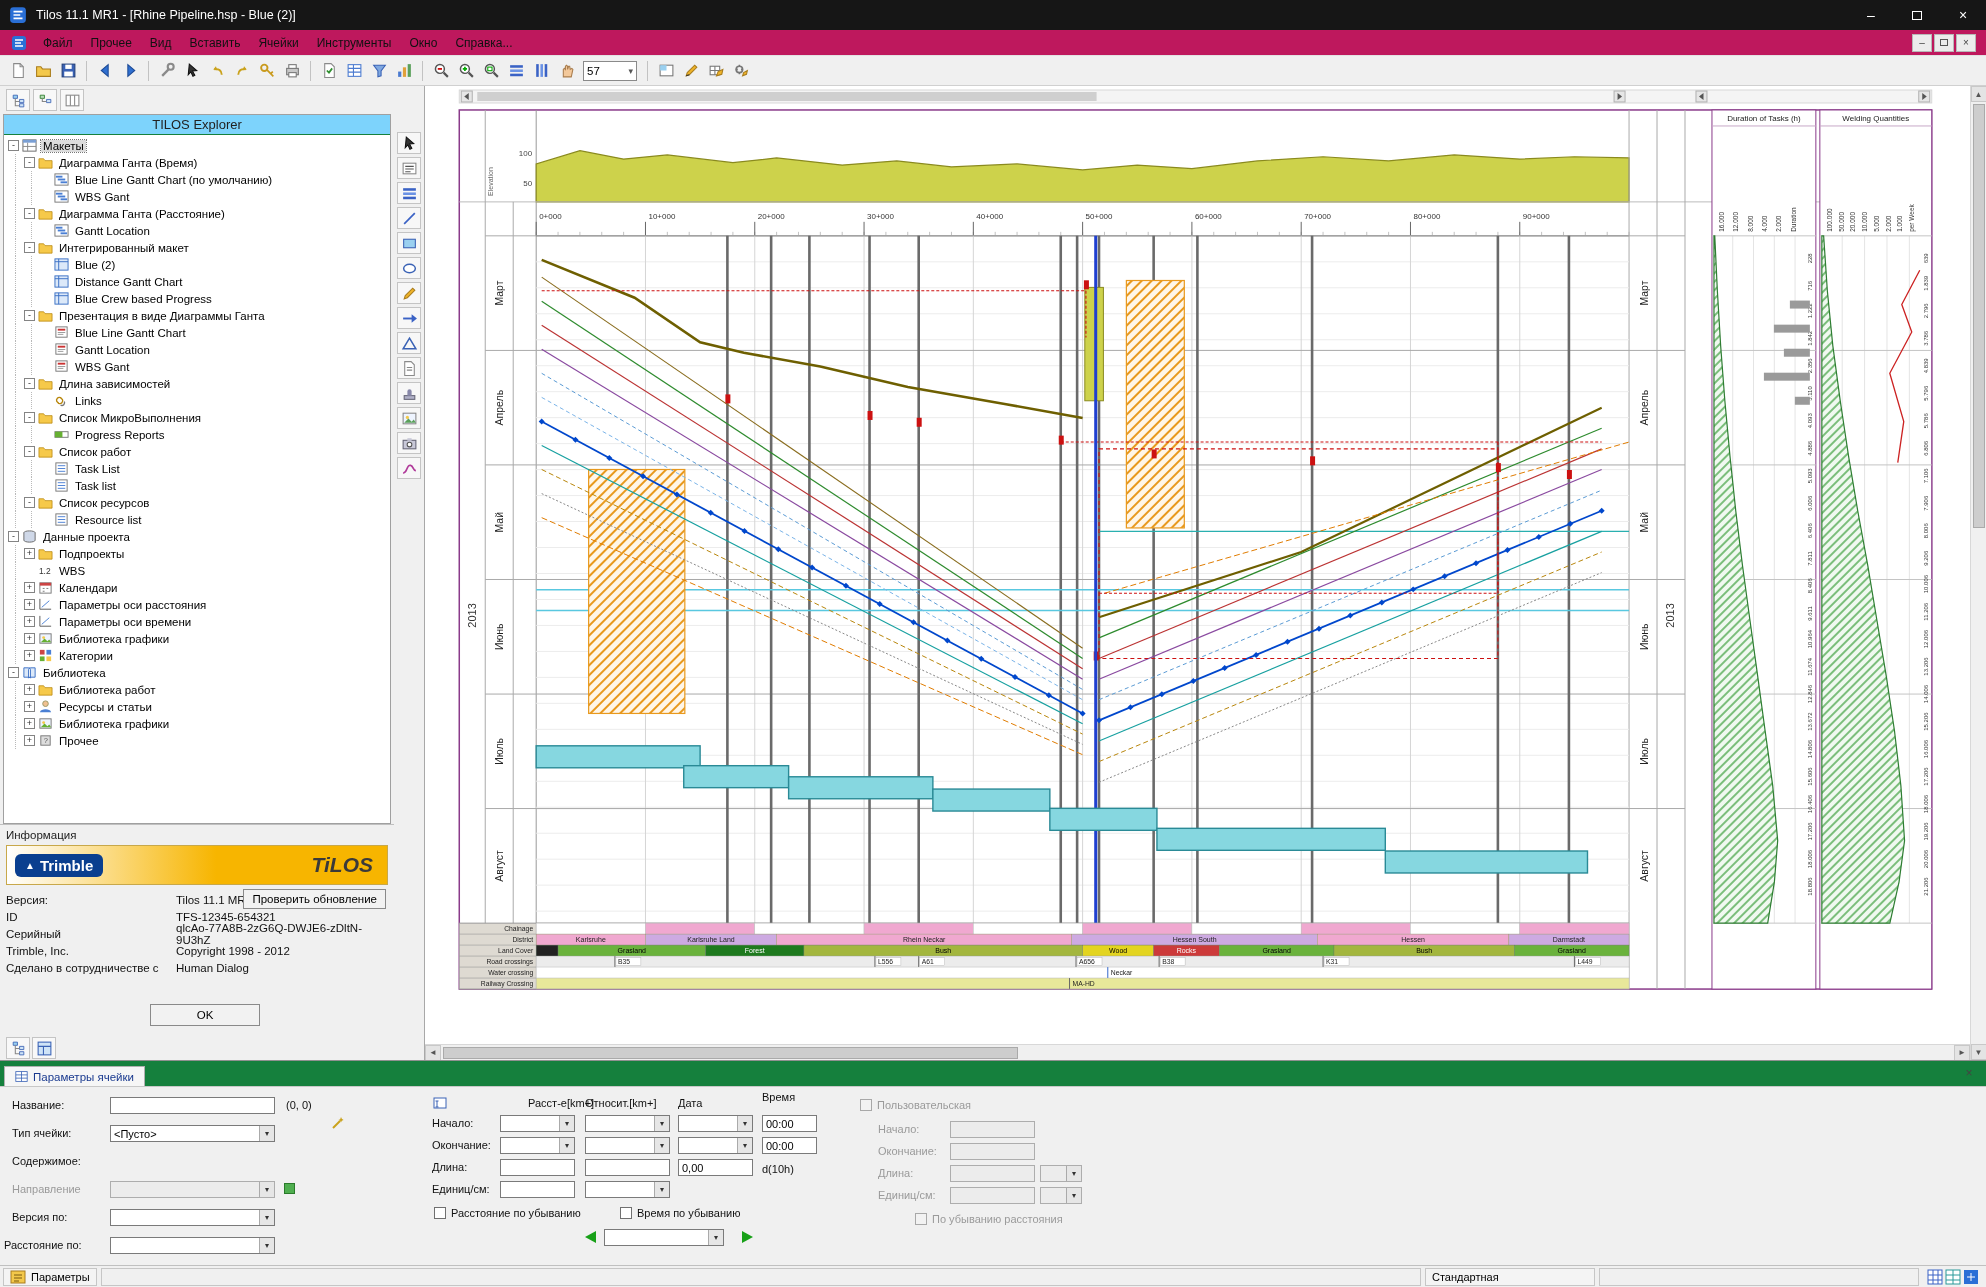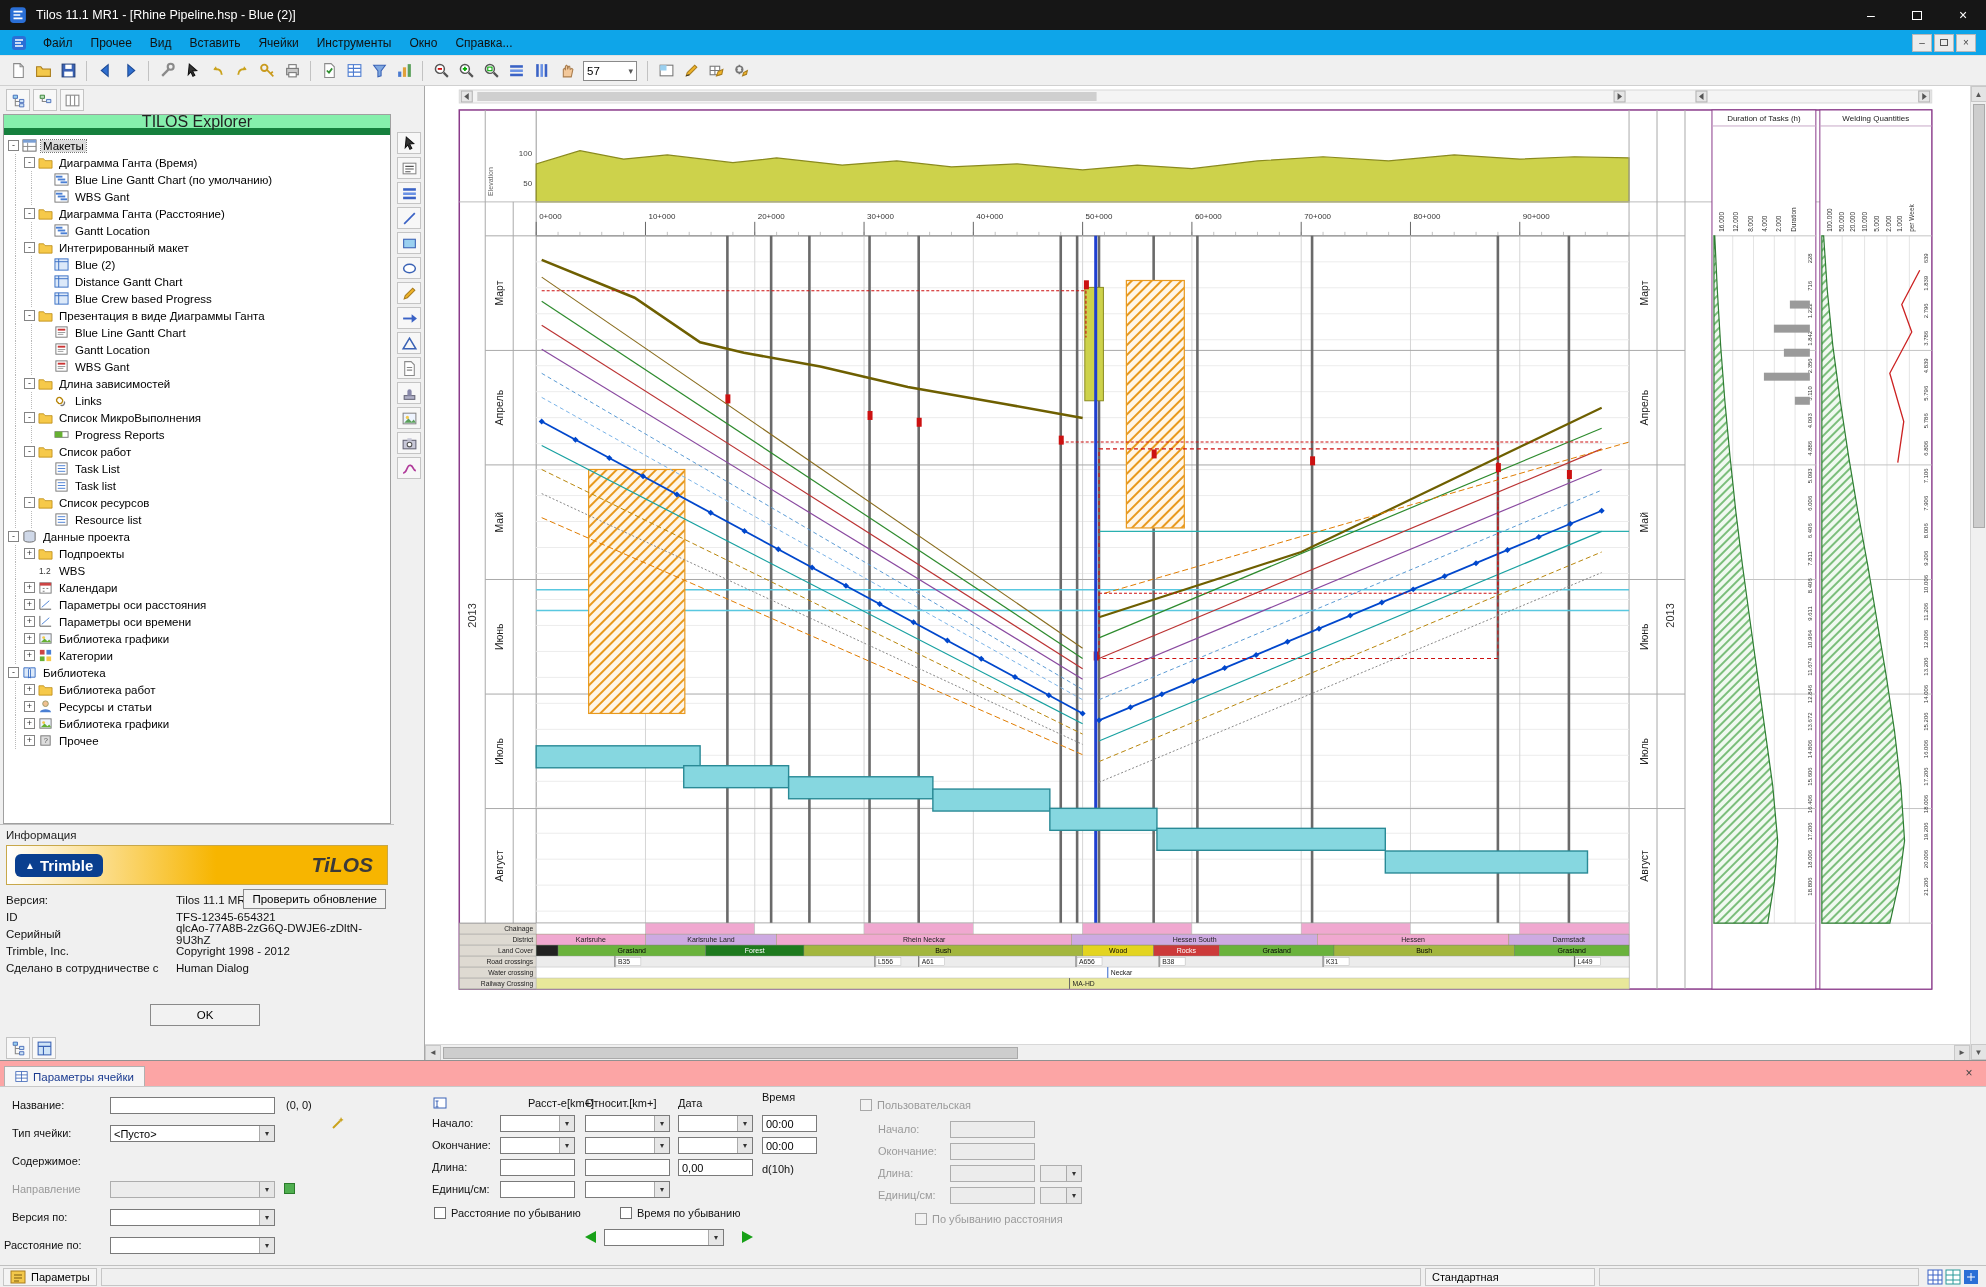--- a/index.html
+++ b/index.html
@@ -6,21 +6,21 @@
 html,body{margin:0;padding:0}
 body{width:1986px;height:1287px;overflow:hidden;font-family:"Liberation Sans",sans-serif;background:#fff}
 .app{width:100%;height:100%;display:flex;flex-direction:column}
 
 .titlebar{height:30px;background:#161616;color:#fff;display:flex;align-items:center;flex:none}
 .tb-appicon{width:18px;height:18px;margin:0 9px;flex:none}
 .tb-title{font-size:12.5px;flex:1;white-space:nowrap}
 .win-btn{width:46px;height:30px;display:flex;align-items:center;justify-content:center;font-size:14px;flex:none}
 .maxbox{width:10px;height:9px;border:1px solid #fff;display:inline-block}
 
-.menubar{height:26px;background:#0ea5e9;display:flex;align-items:center;padding:5px 4px;flex:none;border-bottom:1px solid #e2e2e2}
+.menubar{height:26px;background:#be185d;display:flex;align-items:center;padding:5px 4px;flex:none;border-bottom:1px solid #e2e2e2}
 .menu-appicon{width:16px;height:16px;margin:0 7px;flex:none}
 .menu-item{font-size:12px;padding:4px 9px;color:#111}
 .mdi-ctrls{margin-left:auto;display:flex;gap:2px;padding-right:6px}
 .mdi-btn{width:20px;height:18px;border:1px solid #b8b8b8;background:#ececec;font-size:10px;display:flex;align-items:center;justify-content:center;color:#444}
 
 .toolbar{height:30px;background:#f0f0f0;border-bottom:1px solid #d0d0d0;display:flex;align-items:center;padding:0 6px;gap:1px;flex:none}
 .tb-btn{width:24px;height:24px;display:flex;align-items:center;justify-content:center;border:1px solid transparent}
 .ico{width:17px;height:17px}
 .tb-sep{width:1px;height:20px;background:#c2c2c2;margin:0 5px}
 .zoom-combo{display:flex;align-items:center;border:1px solid #8a8a8a;background:#fff;height:20px;width:54px;font-size:11.5px;padding:0 3px;margin:0 4px}
@@ -28,21 +28,21 @@
 .zc-dd{color:#555;font-size:9px}
 
 .main{flex:1;display:flex;min-height:0}
 .left-panel{width:425px;flex:none;background:#f0f0f0;border-right:1px solid #a8a8a8;display:flex}
 .lp-main{flex:1;display:flex;flex-direction:column;min-width:0}
 .side-tools{width:30px;flex:none;display:flex;flex-direction:column;align-items:center;gap:3px;padding-top:46px}
 .st-btn{width:24px;height:22px;border:1px solid #c4c4c4;background:#f7f7f7;display:flex;align-items:center;justify-content:center}
 .left-tools{height:28px;display:flex;align-items:center;gap:3px;padding:0 6px;flex:none}
 .lt-btn{width:24px;height:22px;border:1px solid #c4c4c4;background:#f8f8f8;display:flex;align-items:center;justify-content:center}
 .tree-panel{flex:1;margin:0 3px;background:#fff;border:1px solid #a0a0a0;display:flex;flex-direction:column;min-height:0}
-.tree-header{height:20px;background:#86efac;border-bottom:7px solid #15803d;font-size:16px;display:flex;align-items:center;justify-content:center;color:#222;flex:none}
+.tree-header{height:20px;background:#7dd3fc;border-bottom:1px solid #15803d;font-size:13px;display:flex;align-items:center;justify-content:center;color:#222;flex:none}
 .tree{flex:1;overflow:hidden;padding:2px 0}
 .tree-row{height:17px;display:flex;align-items:center;font-size:11.5px;white-space:nowrap;padding-left:4px}
 .tree-row.sel .t-label{background:#dcdcdc;outline:1px dotted #777}
 .ind{width:16px;height:17px;flex:none;position:relative}
 .ind::before{content:"";position:absolute;left:7px;top:0;bottom:0;border-left:1px dotted #b9b9b9}
 .exp{width:11px;height:11px;flex:none;border:1px solid #848484;background:#fff;font-size:9px;line-height:9px;text-align:center;margin-right:3px;color:#333}
 .exp-sp{width:14px;flex:none}
 .tico{width:15px;height:15px;margin-right:4px;flex:none}
 .t-label{padding:0 2px}
 
@@ -64,21 +64,21 @@
 .chart-svg-wrap{flex:1;min-height:0}
 .h-scroll{height:16px;flex:none;background:#f0f0f0;border-top:1px solid #d8d8d8;display:flex;align-items:center}
 .v-scroll{width:16px;flex:none;background:#f0f0f0;border-left:1px solid #d8d8d8;display:flex;flex-direction:column;align-items:center}
 .sc-btn{font-size:8px;color:#555;width:16px;height:16px;display:flex;align-items:center;justify-content:center;background:#e4e4e4;border:1px solid #c8c8c8;flex:none}
 .sc-track{flex:1;height:16px;position:relative}
 .sc-thumb{position:absolute;left:2px;top:2px;height:12px;background:#cdcdcd;border:1px solid #aaa}
 .sc-track.v{width:16px;height:auto}
 .sc-thumb.v{width:12px;height:auto}
 
 .bottom-panel{height:205px;flex:none;background:#f0f0f0;border-top:1px solid #909090;position:relative}
-.bp-tabrow{height:26px;display:flex;align-items:flex-end;padding-left:4px;border-bottom:1px solid #c8c8c8;background:#fca5a5}
+.bp-tabrow{height:26px;display:flex;align-items:flex-end;padding-left:4px;border-bottom:1px solid #c8c8c8;background:#15803d}
 .bp-tab{display:flex;align-items:center;gap:5px;background:#f6f6f6;border:1px solid #b0b0b0;border-bottom:none;padding:3px 10px;font-size:11.5px;color:#1a3a8f}
 .bp-close{position:absolute;right:8px;top:5px;font-size:12px;color:#444;width:18px;height:16px;text-align:center}
 .bp-form{position:absolute;left:0;right:0;top:26px;bottom:0;font-size:11px}
 .fl{position:absolute;white-space:nowrap;color:#111}
 .fl.dis{color:#9a9a9a}
 .hdr{position:absolute;font-size:11px;color:#111;white-space:nowrap}
 .fi{position:absolute;height:17px;background:#fff;border:1px solid #7a7a7a;font-size:11px;padding:0 3px;display:flex;align-items:center}
 .fi.dis{background:#ececec;border-color:#adadad;color:#888}
 .fs{position:absolute;height:17px;background:#fff;border:1px solid #7a7a7a;display:flex;align-items:center;font-size:11px}
 .fs .v{flex:1;padding:0 3px;overflow:hidden;white-space:nowrap}

